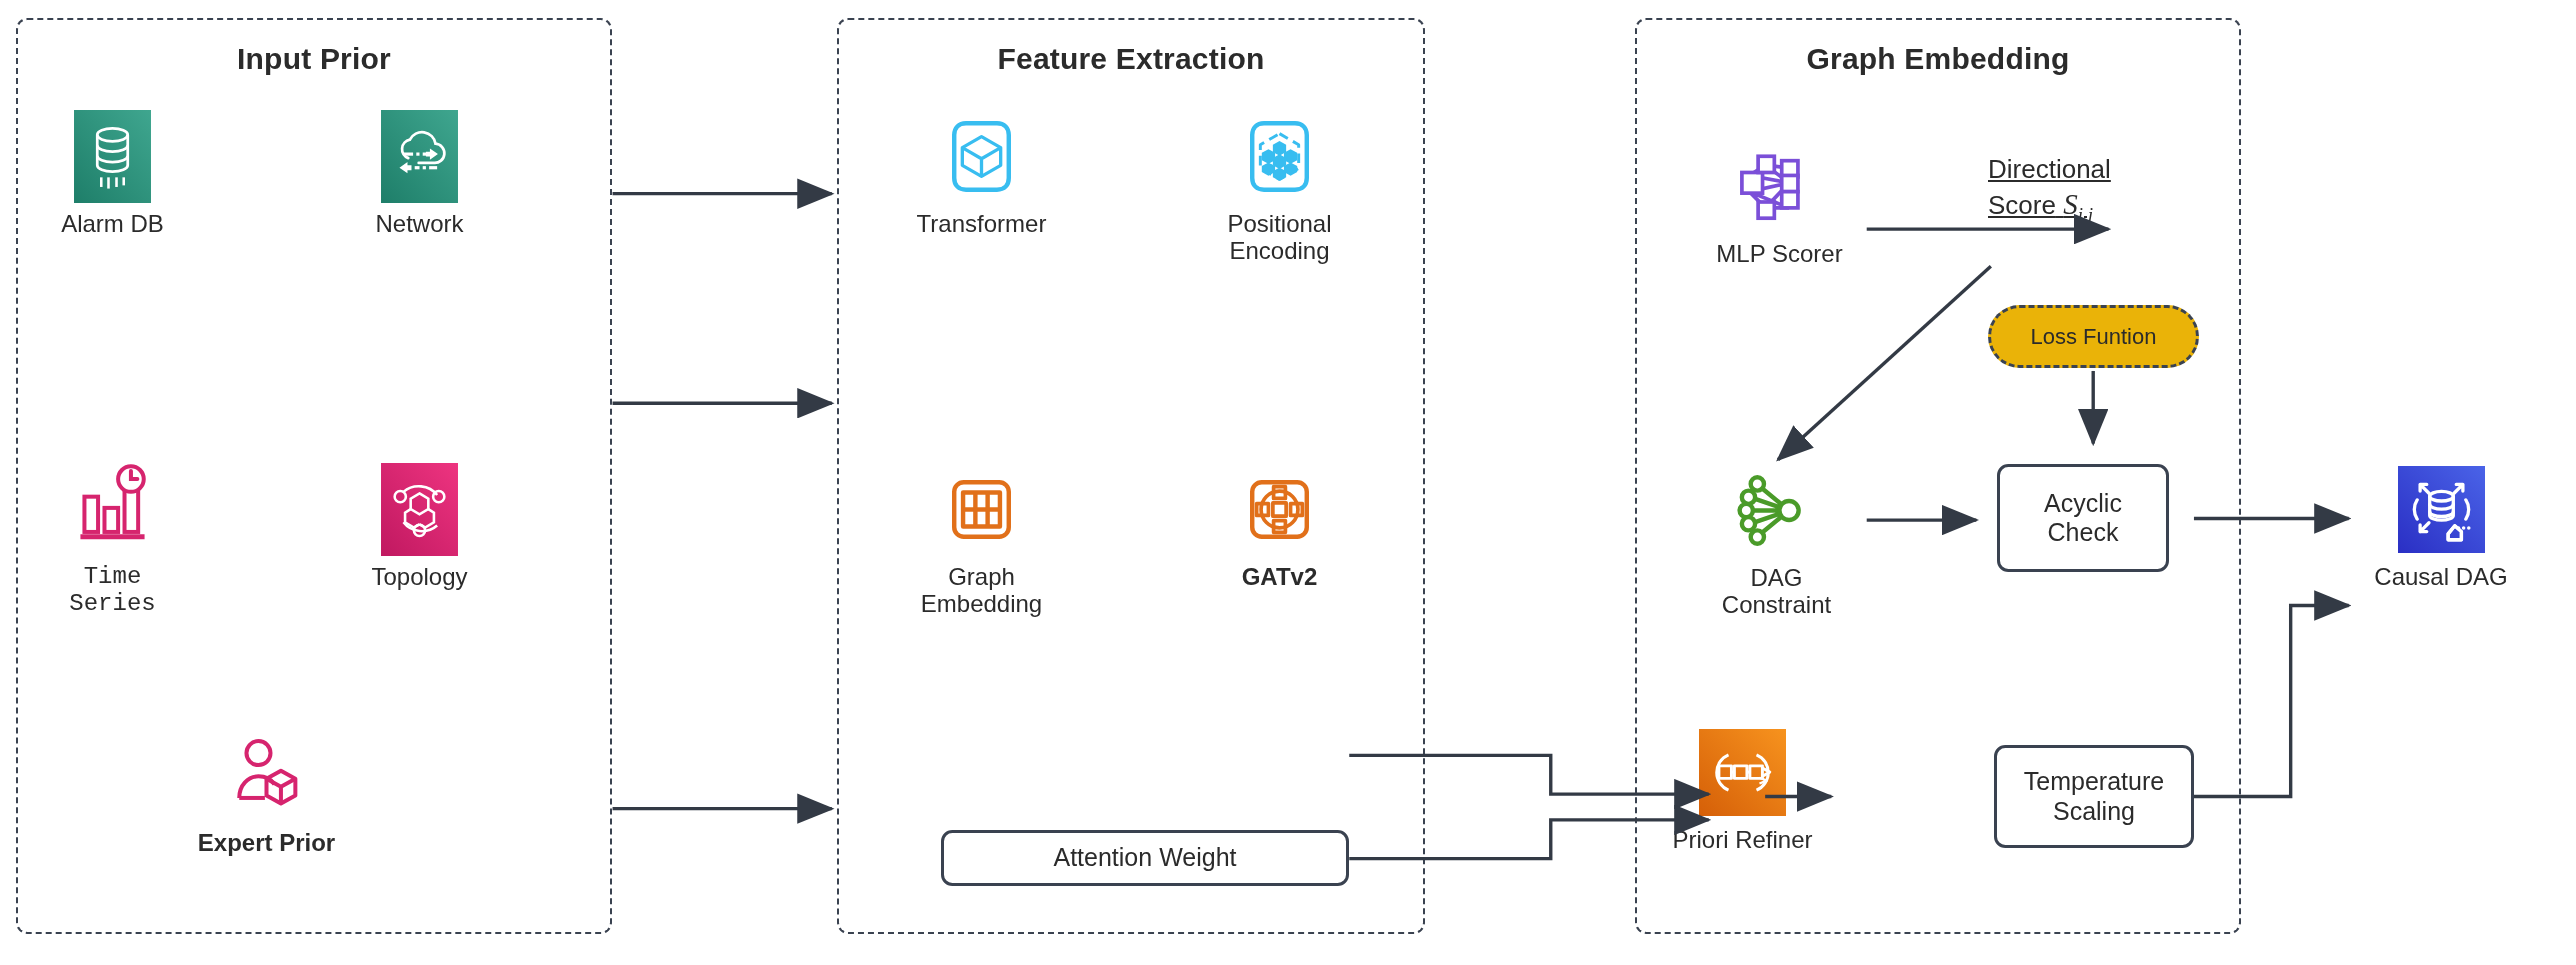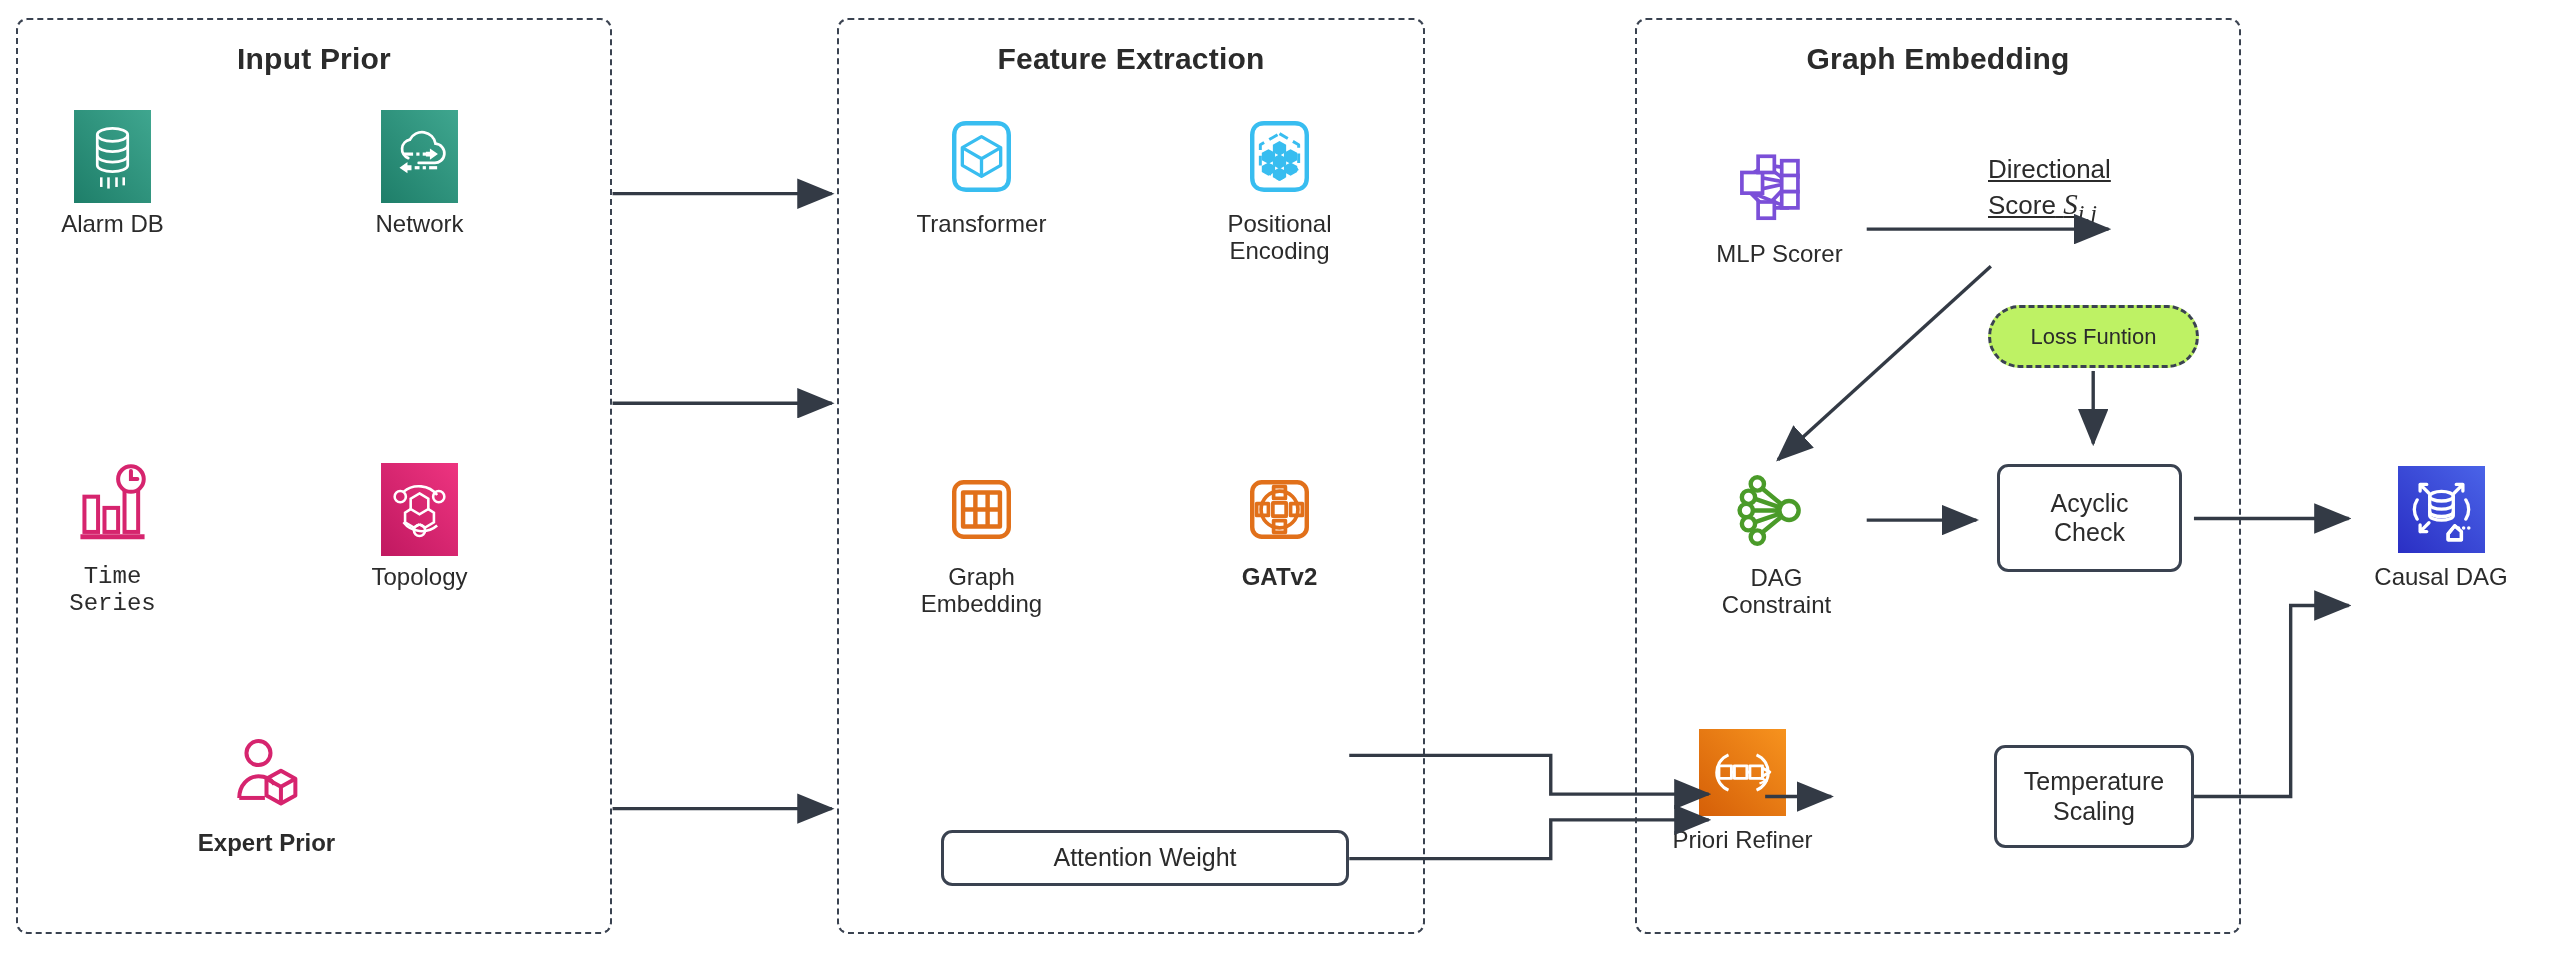--- a/index.html
+++ b/index.html
@@ -12,26 +12,26 @@
 
   .node{position:absolute;display:flex;flex-direction:column;align-items:center;}
   .tile{width:77px;height:93px;display:block;}
   .tile-sq{width:95px;height:95px;display:block;}
   .cap{margin-top:11.3px;font-size:24px;line-height:1.12;text-align:center;color:#2b2b2b;white-space:pre-line;}
 
   .iconwrap{width:87px;height:87px;display:flex;align-items:center;justify-content:center;}
 
   .rbox{position:absolute;box-sizing:border-box;border:3.2px solid #3a4250;border-radius:11.3px;background:#fff;
         display:flex;align-items:center;justify-content:center;text-align:center;font-size:25px;line-height:1.18;color:#2b2b2b;white-space:pre-line;}
-  .lossbox{position:absolute;box-sizing:border-box;border:3.2px dashed #3a4250;border-radius:32px;background:#bef264;
+  .lossbox{position:absolute;box-sizing:border-box;border:3.2px dashed #3a4250;border-radius:32px;background:#eab308;
         display:flex;align-items:center;justify-content:center;text-align:center;font-size:22px;color:#2b2b2b;}
 
   .scorelbl{position:absolute;font-size:26px;line-height:1.28;color:#2b2b2b;white-space:nowrap;}
   .scorelbl i{font-family:"Liberation Serif",serif;font-style:italic;font-size:29px;}
-  .scorelbl i sub{font-size:24px;}
+  .scorelbl i sub{font-size:19px;}
 
   svg.ov{position:absolute;left:0;top:0;width:2576px;height:966px;pointer-events:none;}
 </style>
 </head>
 <body>
 
 <div id="stage">
 
   <div class="grp" style="left:16px;top:17.7px;width:596px;height:916px;">
     <div class="grp-title" style="top:22.6px;">Input Prior</div>
@@ -266,21 +266,21 @@
           <circle cx="18" cy="59" r="9"></circle>
             <circle cx="21" cy="77" r="9"></circle>
             <circle cx="33" cy="95" r="9"></circle>
         </g>
       </svg>
     </span>
     <span class="cap">DAG
 Constraint</span>
   </div>
 
-  <div class="rbox" style="left:1997px;top:464px;width:185px;height:108px;">Acyclic
+  <div class="rbox" style="left:1997px;top:464px;width:172px;height:108px;">Acyclic
 Check</div>
 
   <div class="node" style="left:1662px;top:729px;width:161px;">
     <span class="iconwrap">
       <svg class="tile-sq" viewBox="0 0 118 118" xmlns="http://www.w3.org/2000/svg">
         <defs>
             <linearGradient id="gOrange" x1="0" y1="1" x2="1" y2="0">
           <stop offset="0" stop-color="#D55F08"></stop>
               <stop offset="1" stop-color="#F7931E"></stop>
             </linearGradient>

